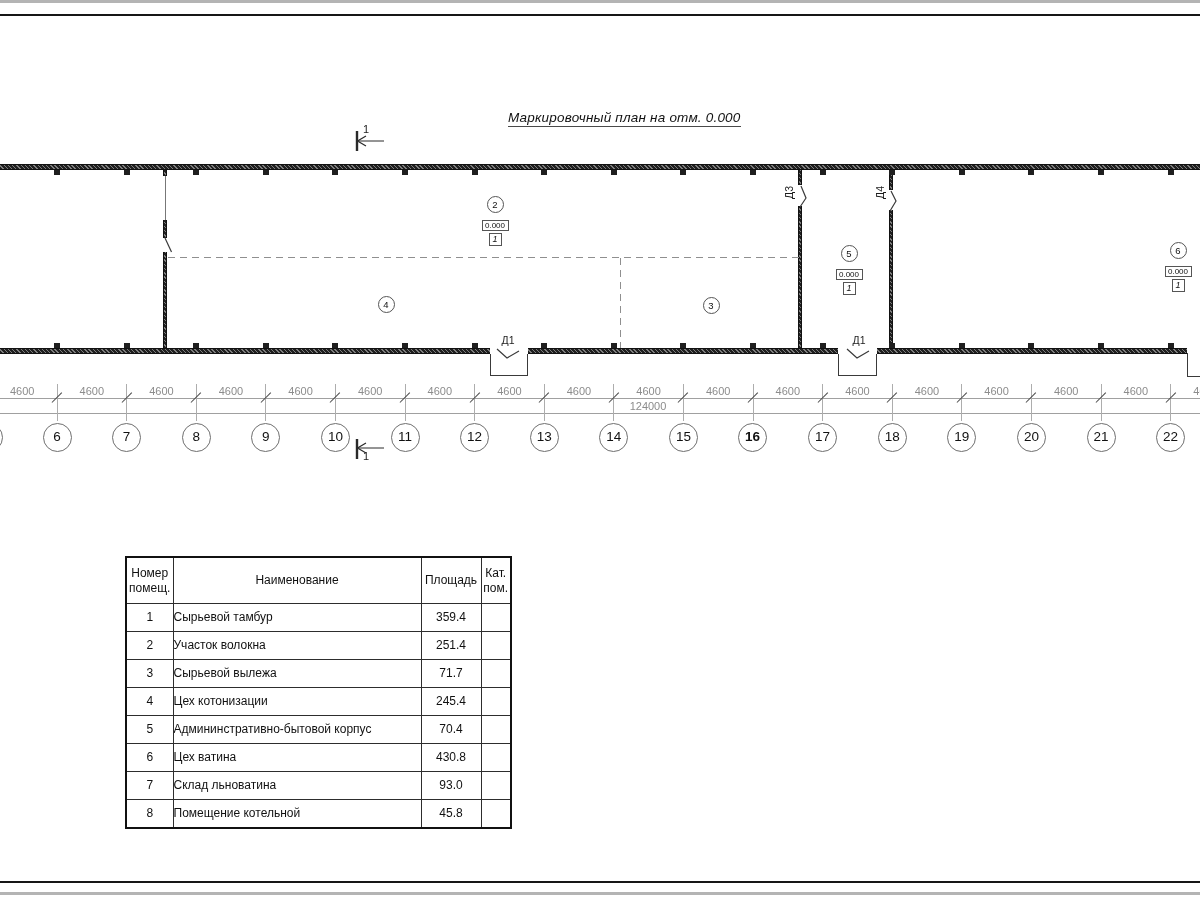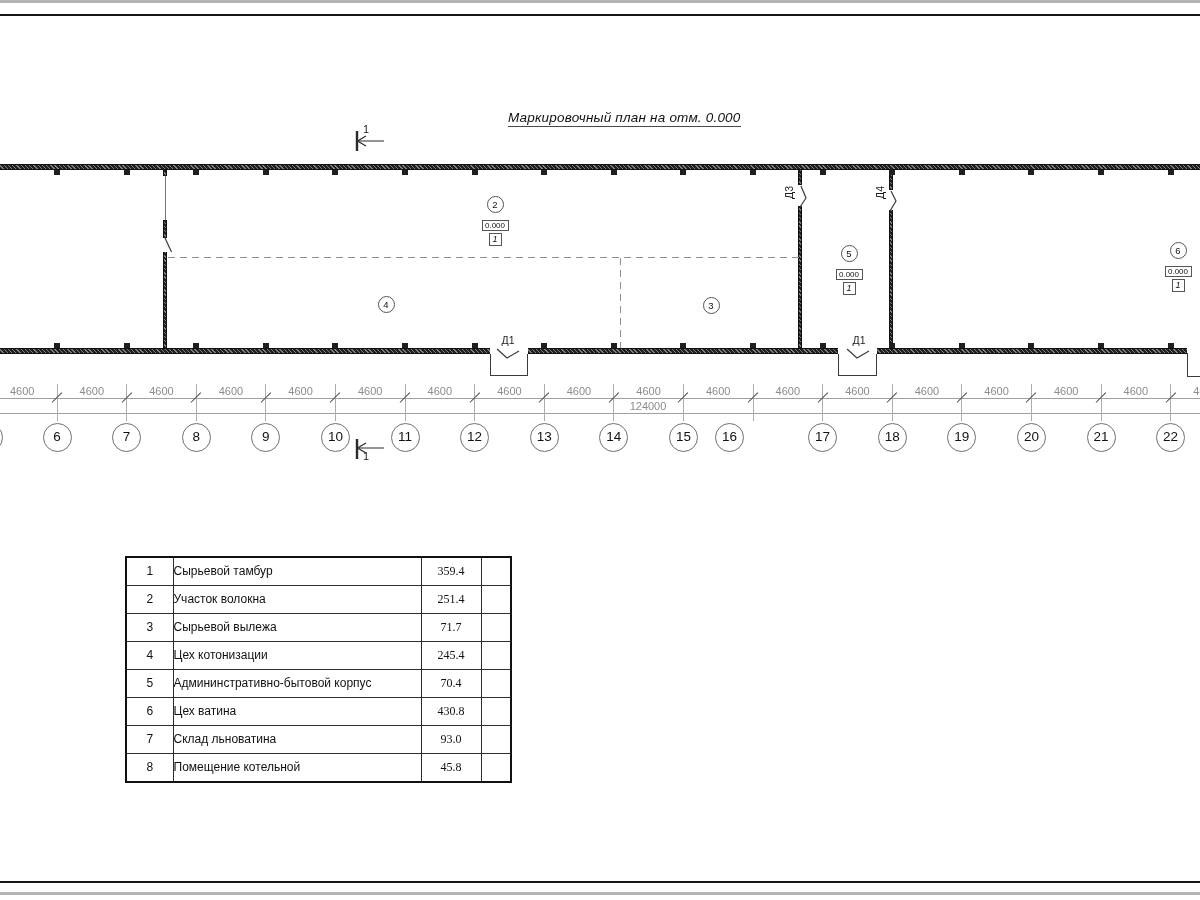--- a/index.html
+++ b/index.html
@@ -66,21 +66,21 @@
   .expl-table td,.expl-table th{
     border:1px solid #2d2d2d;font-weight:normal;padding:0;line-height:1.25;
     overflow:hidden;white-space:nowrap;
   }
   .expl-table th{white-space:normal;}
   .expl-table{border:2px solid #111;}
   .hdr-row th{height:45px;text-align:center;vertical-align:middle;}
   .body-row td{height:27px;vertical-align:middle;}
   .cell-num{text-align:center;}
   .cell-name{text-align:left;padding-left:7px;}
-  .cell-area{text-align:center;font-family:Liberation Serif, serif;}
+  .cell-area{text-align:center;}
   .total-row td{height:29px;border-top:2px solid #111;vertical-align:middle;}
   .total-label{text-align:right;padding-right:6px;font-style:italic;}
   svg.overlay{position:absolute;left:0;top:0;pointer-events:none;}
 </style>
 </head>
 <body>
 
 <div class="stage">
 
   <div class="frame-gray" style="top:0;"></div>
@@ -175,21 +175,21 @@
         <div class="axcircle" style="left: 599.3px; top: 423px;">14</div>
         <div class="extline" style="left: 682.9px; top: 384px; height: 37px;"></div>
         <div class="tick" style="left: 676.4px; top: 397px;"></div>
         <div class="marker" style="left: 680.4px; top: 170px;"></div>
         <div class="marker" style="left: 680.4px; top: 343px;"></div>
         <div class="axcircle" style="left: 668.9px; top: 423px;">15</div>
         <div class="extline" style="left: 752.5px; top: 384px; height: 37px;"></div>
         <div class="tick" style="left: 746px; top: 397px;"></div>
         <div class="marker" style="left: 750px; top: 170px;"></div>
         <div class="marker" style="left: 750px; top: 343px;"></div>
-        <div class="axcircle" style="left: 715px; top: 423px;">16</div>
+        <div class="axcircle" style="left: 738px; top: 423px; font-weight: bold;">16</div>
         <div class="extline" style="left: 822.1px; top: 384px; height: 37px;"></div>
         <div class="tick" style="left: 815.6px; top: 397px;"></div>
         <div class="marker" style="left: 819.6px; top: 170px;"></div>
         <div class="marker" style="left: 819.6px; top: 343px;"></div>
         <div class="axcircle" style="left: 808.1px; top: 423px;">17</div>
         <div class="extline" style="left: 891.7px; top: 384px; height: 37px;"></div>
         <div class="tick" style="left: 885.2px; top: 397px;"></div>
         <div class="marker" style="left: 889.2px; top: 170px;"></div>
         <div class="marker" style="left: 889.2px; top: 343px;"></div>
         <div class="axcircle" style="left: 877.7px; top: 423px;">18</div>
@@ -270,20 +270,26 @@
 
 
   <table class="expl-table">
     <colgroup>
         <col style="width:47px">
         <col style="width:248px">
         <col style="width:60px">
         <col style="width:30px">
       </colgroup>
     <tbody>
+        <tr class="hdr-row">
+      <th>Номер помещ.</th>
+      <th>Наименование</th>
+      <th>Площадь</th>
+      <th>Кат. пом.</th>
+    </tr>
     <tr class="body-row">
       <td class="cell-num">1</td>
       <td class="cell-name">Сырьевой тамбур</td>
       <td class="cell-area">359.4</td>
       <td></td>
     </tr>
     <tr class="body-row">
       <td class="cell-num">2</td>
       <td class="cell-name">Участок волокна</td>
       <td class="cell-area">251.4</td>

